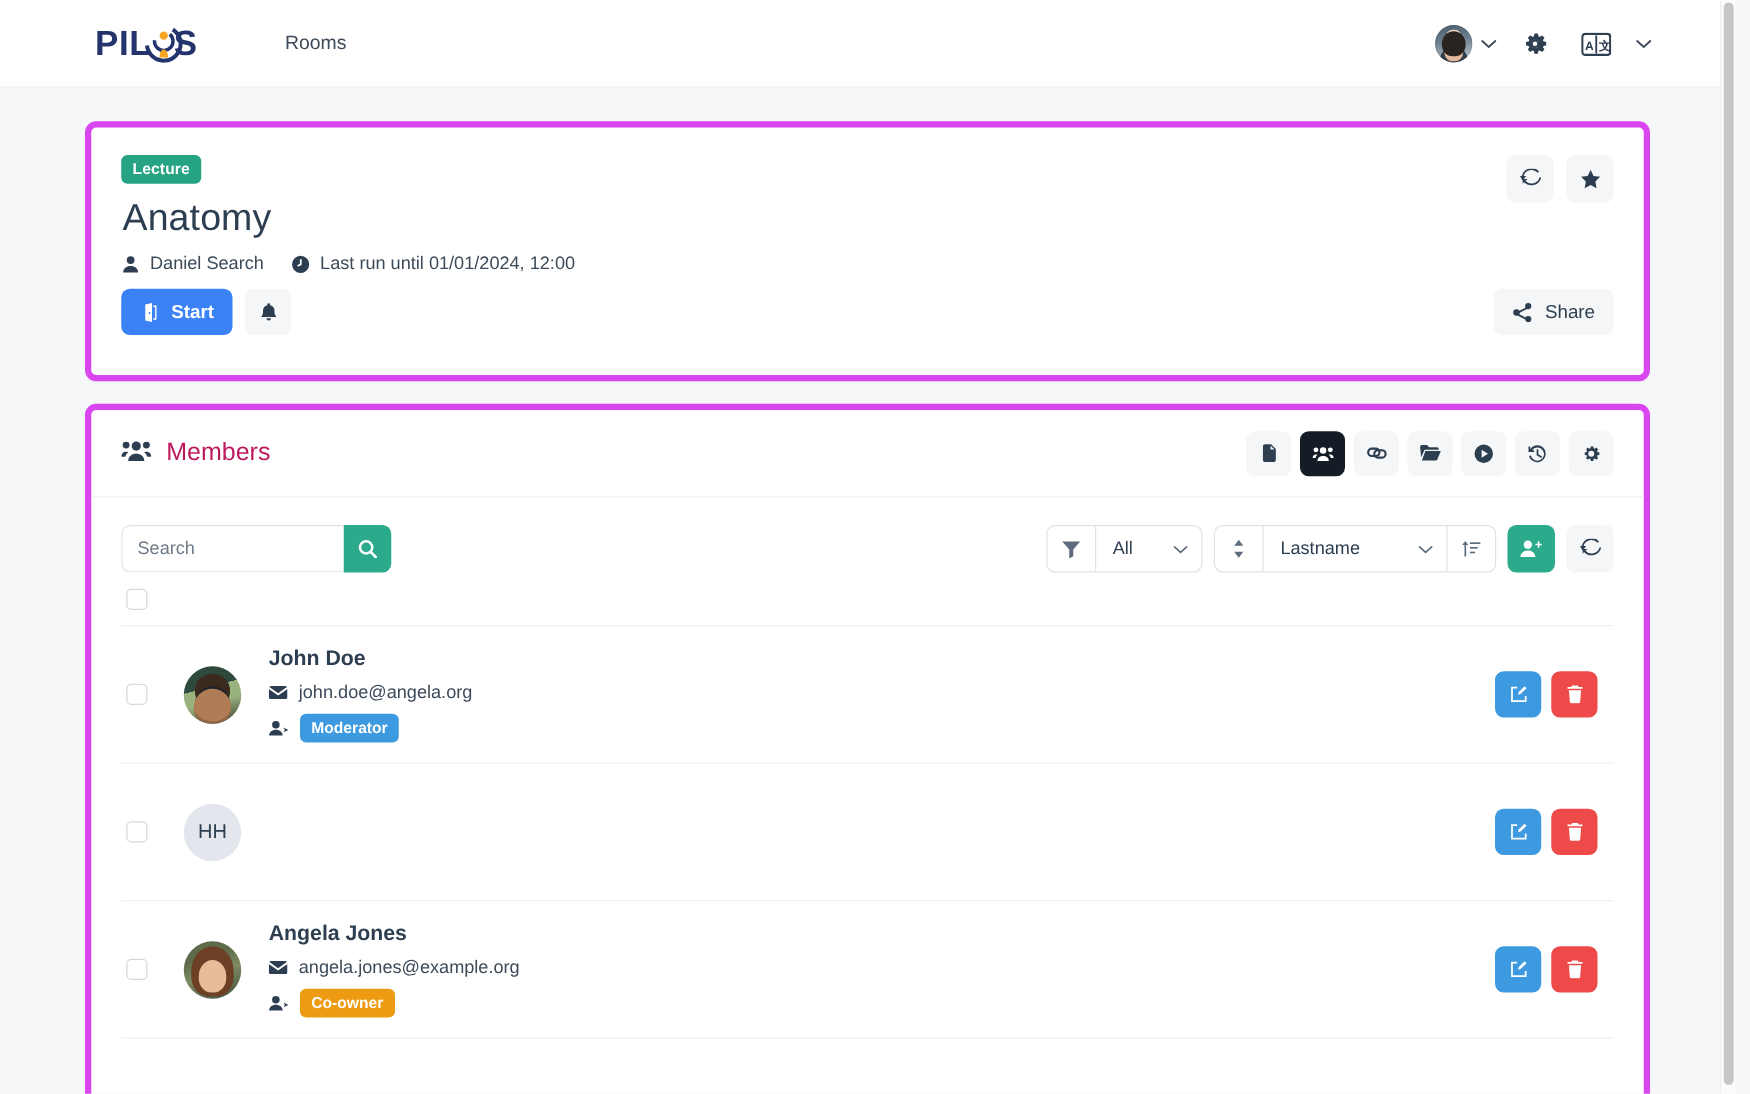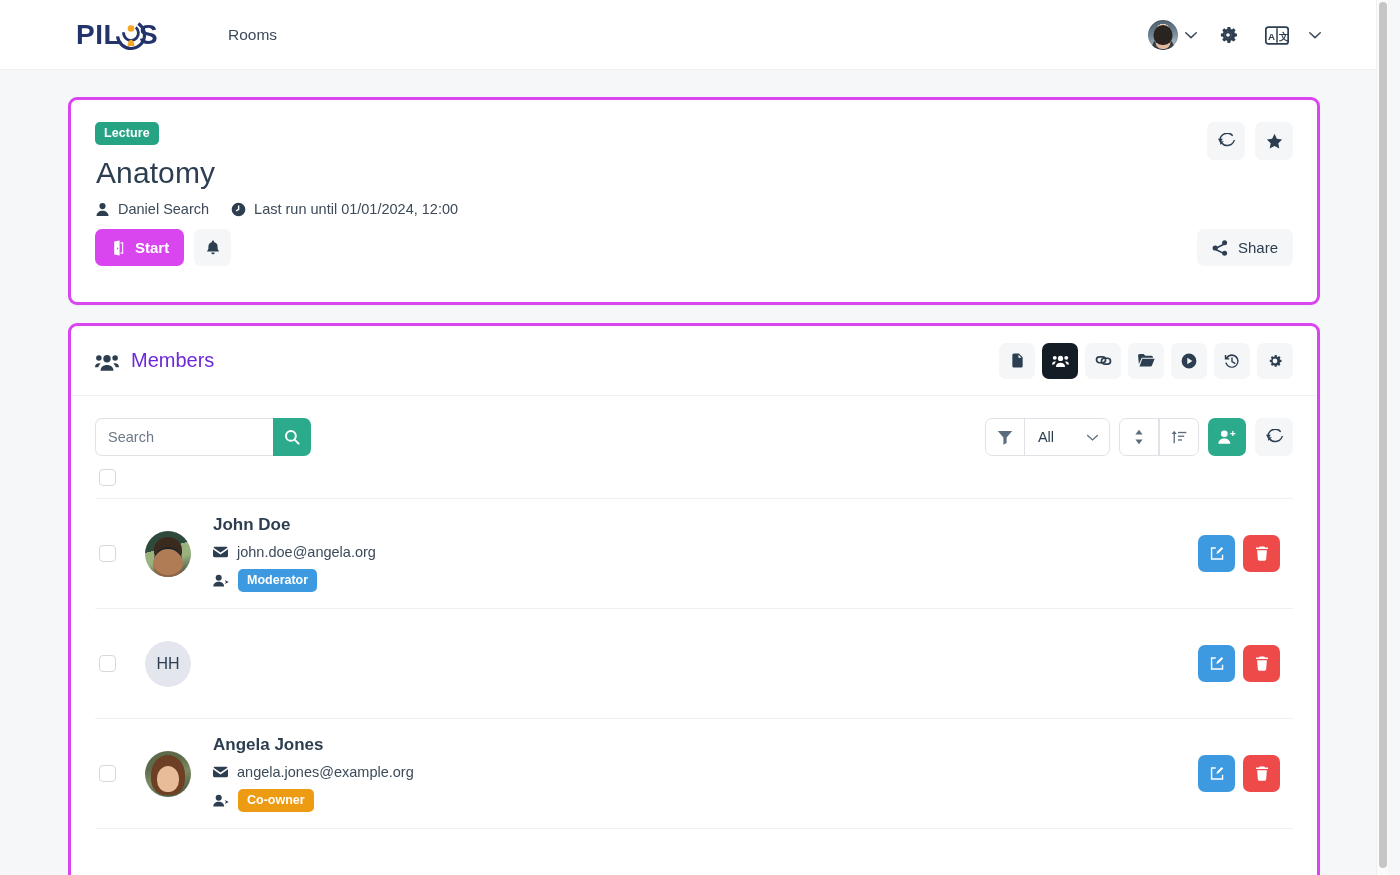--- a/index.html
+++ b/index.html
@@ -45,21 +45,21 @@
     content:""; position:absolute; left:50%; top:16%; transform:translateX(-50%);
     width:19px; height:20px; border-radius:50% 50% 45% 45%; background:#2a2420; z-index:2;
     box-shadow: 0 6px 0 -2px #e2b99a;
   }
   .chev { width: 26px; display: flex; justify-content: center; align-items: center;
           color:#3c4a59; cursor: pointer;}
   .iconbtn-nav { padding: 0 13px; display: flex; align-items: center; color:#2c3e50; cursor: pointer;}
 
   
   .card {
-    background: #ffffff; border-radius: 9px; border: 3px solid #d946ef;
+    background: #ffffff; border-radius: 9px; border: 5px solid #d946ef;
     box-shadow: 0 1px 2px rgba(16,24,40,.04);
   }
   .room-card { position: absolute; left: 68px; top: 97px; width: 1252px; height: 208px; }
   .room-inner { padding: 22px 24px 0 24px; position: relative; height: 100%; }
 
   .badge-type {
     display: inline-block; background: #26a383; color: #fff;
     font-size: 12.5px; font-weight: bold; padding: 4px 9px 5px; border-radius: 5px;
     letter-spacing: .1px;
   }
@@ -70,42 +70,42 @@
   .room-meta svg { margin-right: 8px; }
 
   .room-actions-tr { position: absolute; right: 24px; top: 22px; display: flex; gap: 10px; }
   .sq-btn {
     width: 38px; height: 38px; border-radius: 7px; border: none;
     background: #f4f6f8; color: #2c3e50;
     display: flex; align-items: center; justify-content: center; cursor: pointer;
   }
   .room-bottom { position: absolute; left: 24px; right: 24px; top: 129px; display: flex; align-items: center;}
   .btn-start {
-    background: #d946ef; color: #fff; border: none; border-radius: 7px;
+    background: #3b82f6; color: #fff; border: none; border-radius: 7px;
     height: 37px; padding: 0 15px; font-size: 15px; font-weight: bold;
     display: flex; align-items: center; gap: 9px; cursor: pointer;
   }
   .btn-bell {
     width: 37px; height: 37px; margin-left: 10px; border-radius: 7px; border: none;
     background: #f4f6f8; color:#2c3e50; display:flex; align-items:center; justify-content:center;
     cursor: pointer;
   }
   .btn-share {
     margin-left: auto; background: #f4f6f8; border: none; border-radius: 7px;
     height: 37px; padding: 0 15px; font-size: 15px; color: #2c3e50;
     display: flex; align-items: center; gap: 10px; cursor: pointer;
   }
 
   
   .members-card { position: absolute; left: 68px; top: 323px; width: 1252px; height: 560px; }
   .members-head {
     height: 70px; padding: 0 24px; display: flex; align-items: center;
     border-bottom: 1px solid #eef0f3;
   }
-  .members-title { font-size: 20px; color: #6d28d9; display: flex; align-items: flex-end; gap: 12px;}
+  .members-title { font-size: 20px; color: #be185d; display: flex; align-items: flex-start; gap: 12px;}
   .tabs { margin-left: auto; display: flex; gap: 7px; }
   .tab {
     width: 36px; height: 36px; border-radius: 7px; background: #f4f6f8; border: none;
     display: flex; align-items: center; justify-content: center; color: #2c3e50; cursor: pointer;
   }
   .tab.active { background: #141c26; color: #ffffff; }
 
   .toolbar { padding: 22px 24px 0; display: flex; align-items: center; }
   .searchwrap { display: flex; height: 38px; }
   .search-input {
@@ -384,20 +384,26 @@
         </div>
 
         <div class="ctrl-group">
           <div class="ctrl-ico">
             <svg width="14" height="16" viewBox="0 0 14 16" fill="currentColor">
               <path d="M7 .8 10.6 5.6H3.4Z"></path>
                 <path d="M7 15.2 3.4 10.4h7.2Z"></path>
             </svg>
           </div>
           <div class="ctrl-sep"></div>
+          <div class="ctrl-select wide">
+            <span>Lastname</span>
+            <svg width="13" height="13" viewBox="0 0 16 16">
+              <path d="M2 5.5 L8 11 L14 5.5" fill="none" stroke="#5c6c7c" stroke-width="1.6" stroke-linecap="round"></path>
+            </svg>
+          </div>
           <div class="ctrl-sep"></div>
           <div class="ctrl-ico">
             <svg width="16" height="16" viewBox="0 0 18 16" fill="currentColor">
               <path d="M3.6 1 6.4 4.6H.8Z"></path>
                 <path d="M2.9 4.4h1.5V15H2.9Z"></path>
               <rect x="7.8" y="2.2" width="9.4" height="1.5"></rect>
                 <rect x="7.8" y="6.4" width="7" height="1.5"></rect>
               <rect x="7.8" y="10.6" width="4.6" height="1.5"></rect>
             </svg>
           </div>

